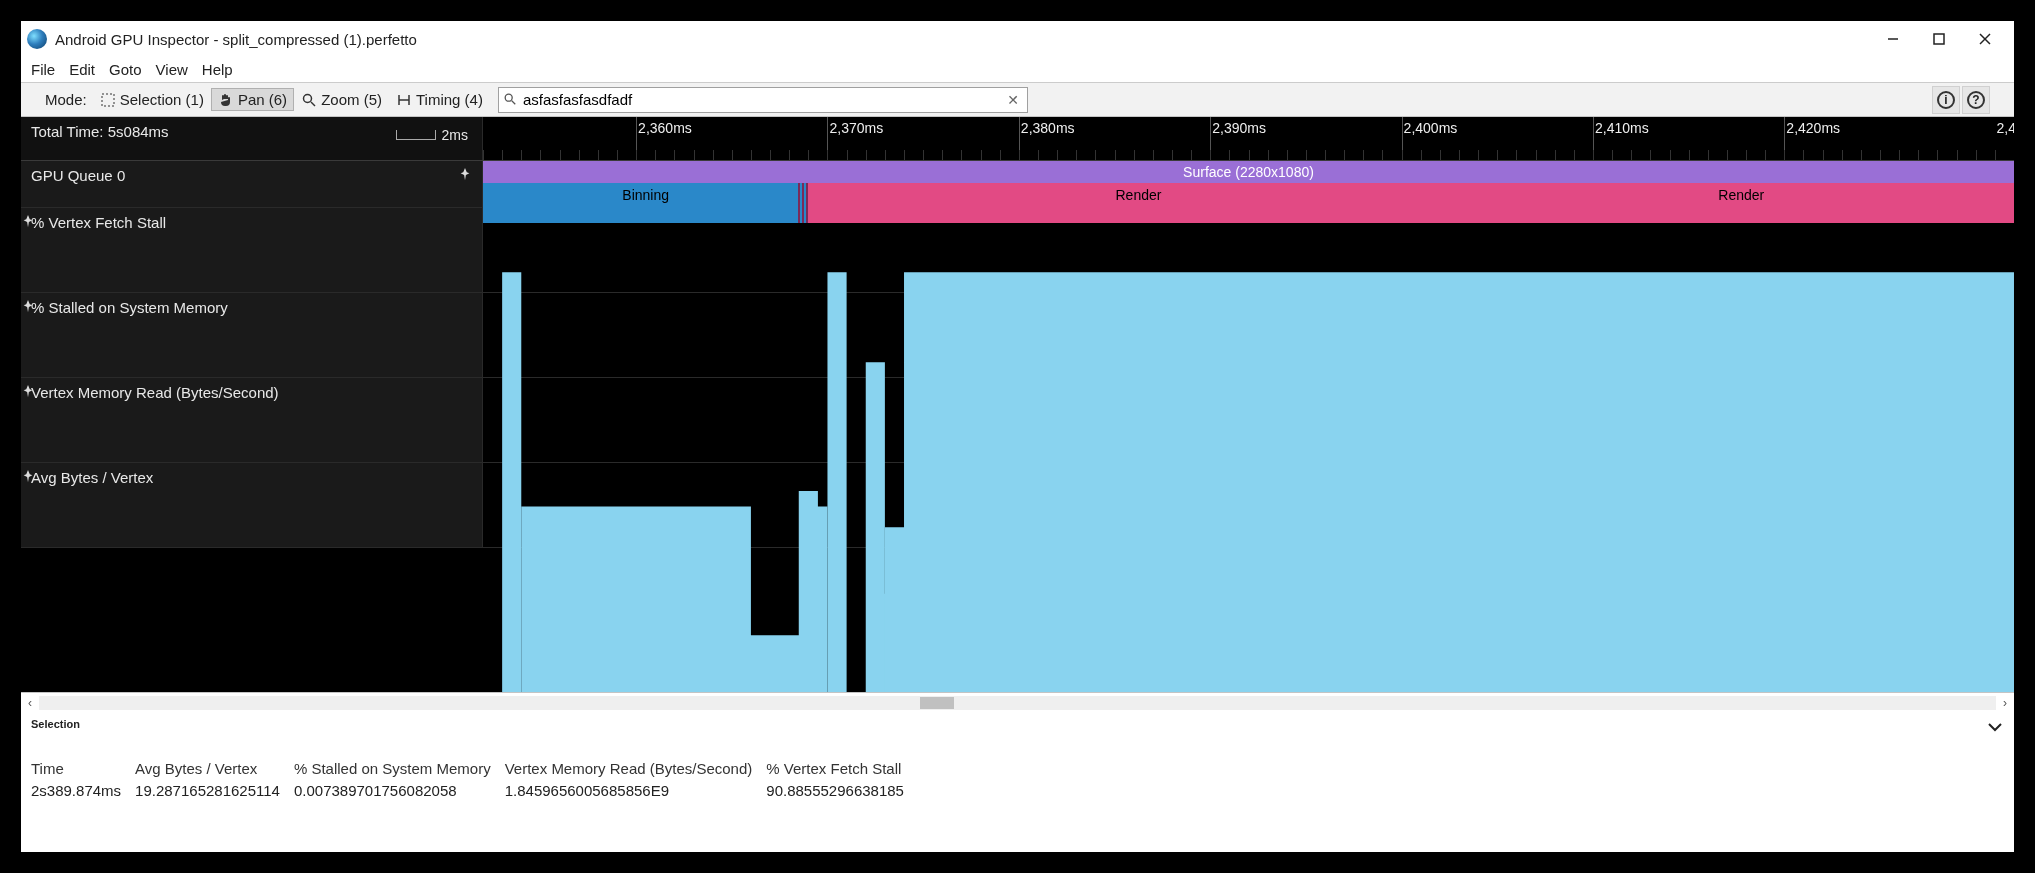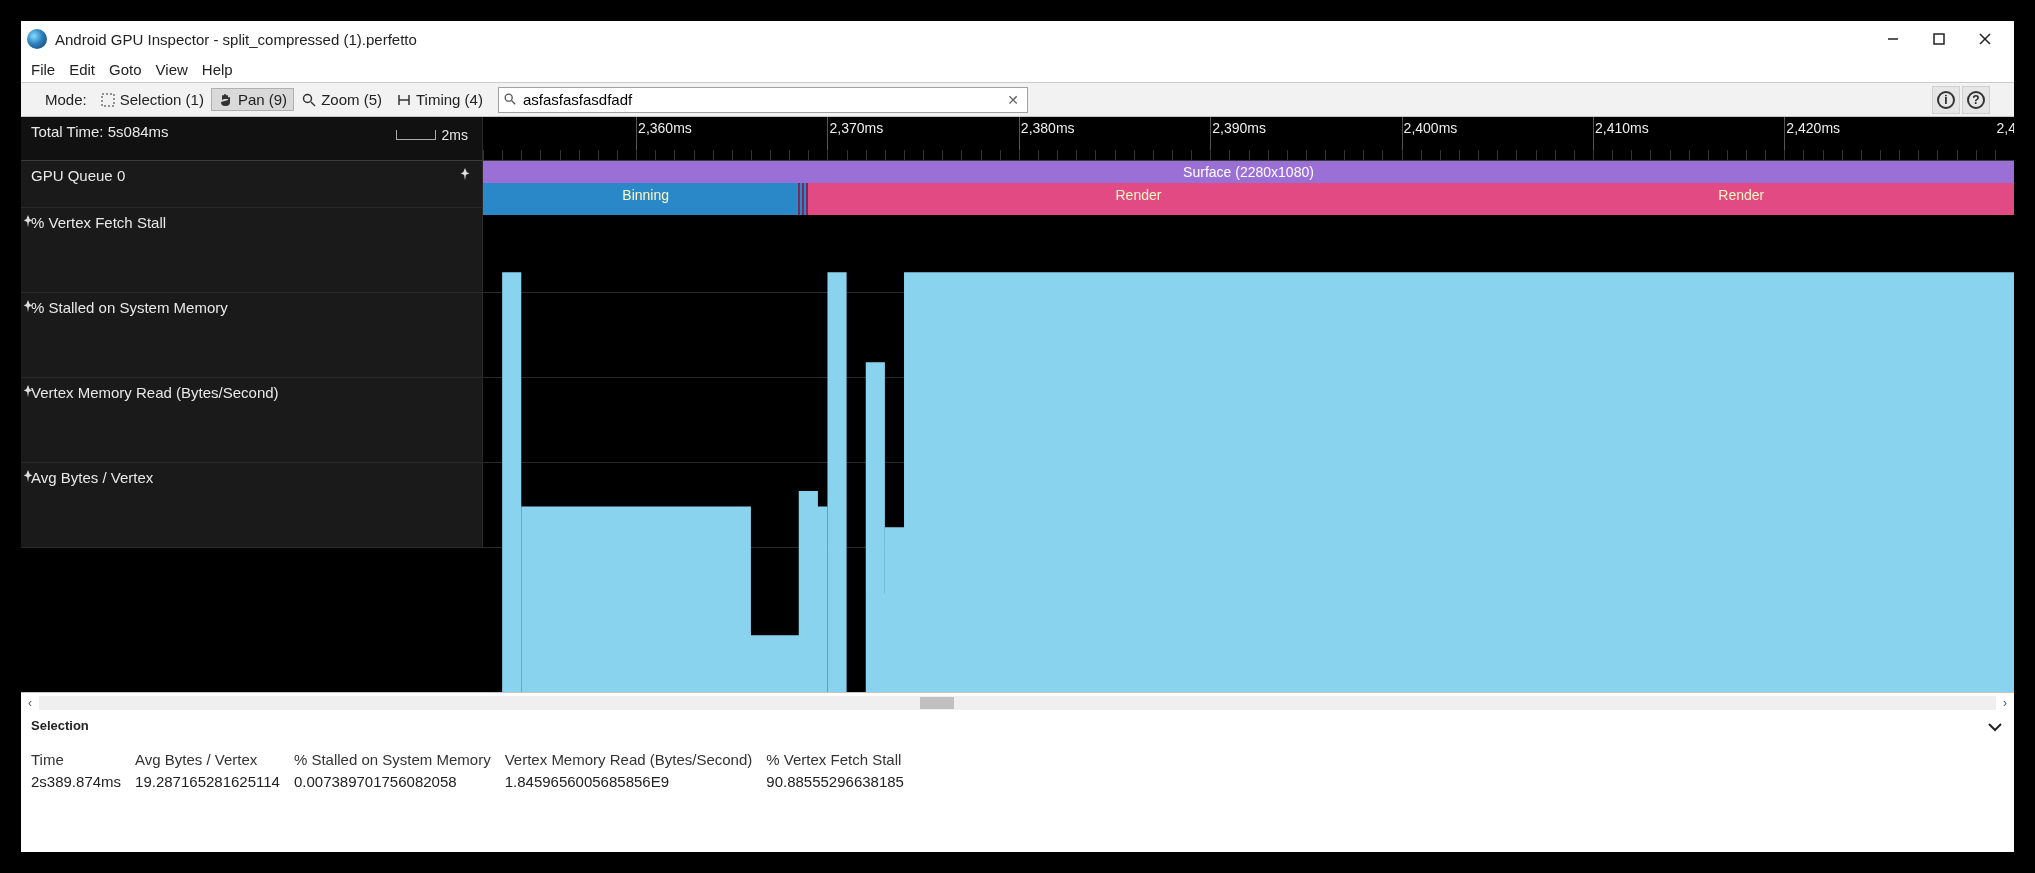--- a/index.html
+++ b/index.html
@@ -40,37 +40,37 @@
 .ruler .ticklabel { position: absolute; top: 3px; font-size: 14px; color: #eee; transform: translateX(2px); }
 .ruler .minorticks { position: absolute; left:0; right:0; bottom:0; height:12px; }
 
 .track-row { display: flex; border-bottom: 1px solid #2a2a2a; }
 .track-row .left-col { background: #1a1a1a; align-items: flex-start; padding-top: 6px; }
 .track-body { flex: 1; position: relative; }
 
 .gpu-queue .track-body { height: 46px; }
 .surface-bar { position: absolute; left: 0; right: 0; top: 0; height: 22px; background: #9a6fd6; color: #fff; font-size: 14px; text-align: center; line-height: 22px; }
 .phase-lane { position: absolute; left:0; right:0; top:22px; height:24px; }
-.phase { position: absolute; top:0; height:32px; color:#fef9c3; text-align:center; line-height:24px; font-size:14px; overflow:hidden; }
+.phase { position: absolute; top:0; height:40px; color:#000000; text-align:center; line-height:24px; font-size:14px; overflow:hidden; }
 .phase.binning { background:#2a88c9; }
 .phase.render  { background:#e24a84; }
 .phase .stripes { position:absolute; top:0; bottom:0; width:10px; background: repeating-linear-gradient(90deg,#7a2a5a 0 2px, transparent 2px 4px); }
 
 .metric .track-body { height: 84px; }
 .metric svg { position:absolute; inset:0; }
 .metric .area { fill: #89d3ef; }
 .metric .tick-mark { stroke:#1f6e9e; stroke-width:3; }
 
 .hscroll { height: 20px; background: #fff; border-top: 1px solid #c4c4c4; position: relative; display:flex; align-items:center; }
 .hscroll .arrow { width:18px; text-align:center; font-size:12px; color:#555; }
 .hscroll .track { flex:1; height:14px; background:#efefef; position:relative; }
 .hscroll .thumb { position:absolute; top:1px; height:12px; width:34px; left:45%; background:#c0c0c0; }
 
 .selection-panel { background:#fff; color:#222; padding: 6px 10px 10px 10px; height: 140px; font-size: 15px; position:relative; }
-.selection-panel h3 { font-size: 13px; font-weight: 700; margin-bottom: 16px; }
+.selection-panel h3 { font-size: 11px; font-weight: 700; margin-bottom: 28px; }
 .selection-panel table { border-collapse: collapse; }
 .selection-panel th { text-align:left; font-weight:400; padding: 2px 14px 4px 0; color: #333; white-space:nowrap; }
 .selection-panel td { padding: 1px 14px 1px 0; white-space:nowrap; }
 .selection-panel .collapse { position:absolute; right:10px; top:6px; }
 
 .info-circle { width:18px; height:18px; border:2px solid #333; border-radius:50%; display:inline-flex; align-items:center; justify-content:center; font-size:12px; font-weight:700; }
 </style>
 </head>
 <body>
 
@@ -116,21 +116,21 @@
           </svg>
         </span>
       <span>Selection (1)</span>
     </div>
     <div class="mode-btn active">
       <span class="glyph">
           <svg width="16" height="16" viewBox="0 0 16 16">
             <path d="M4 8 v-4 a1 1 0 0 1 2 0 v3 M6 7 v-4 a1 1 0 0 1 2 0 v4 M8 7 v-3 a1 1 0 0 1 2 0 v3 M10 8 v-2 a1 1 0 0 1 2 0 v4 a4 4 0 0 1 -4 4 h-1 a4 4 0 0 1 -4 -4 z" fill="#333"></path>
           </svg>
         </span>
-      <span>Pan (9)</span>
+      <span>Pan (6)</span>
     </div>
     <div class="mode-btn">
       <span class="glyph">
           <svg width="16" height="16" viewBox="0 0 16 16">
             <circle cx="6.5" cy="6.5" r="4" fill="none" stroke="#333" stroke-width="1.5"></circle>
             <line x1="10" y1="10" x2="14" y2="14" stroke="#333" stroke-width="1.5"></line>
           </svg>
         </span>
       <span>Zoom (5)</span>
     </div>

